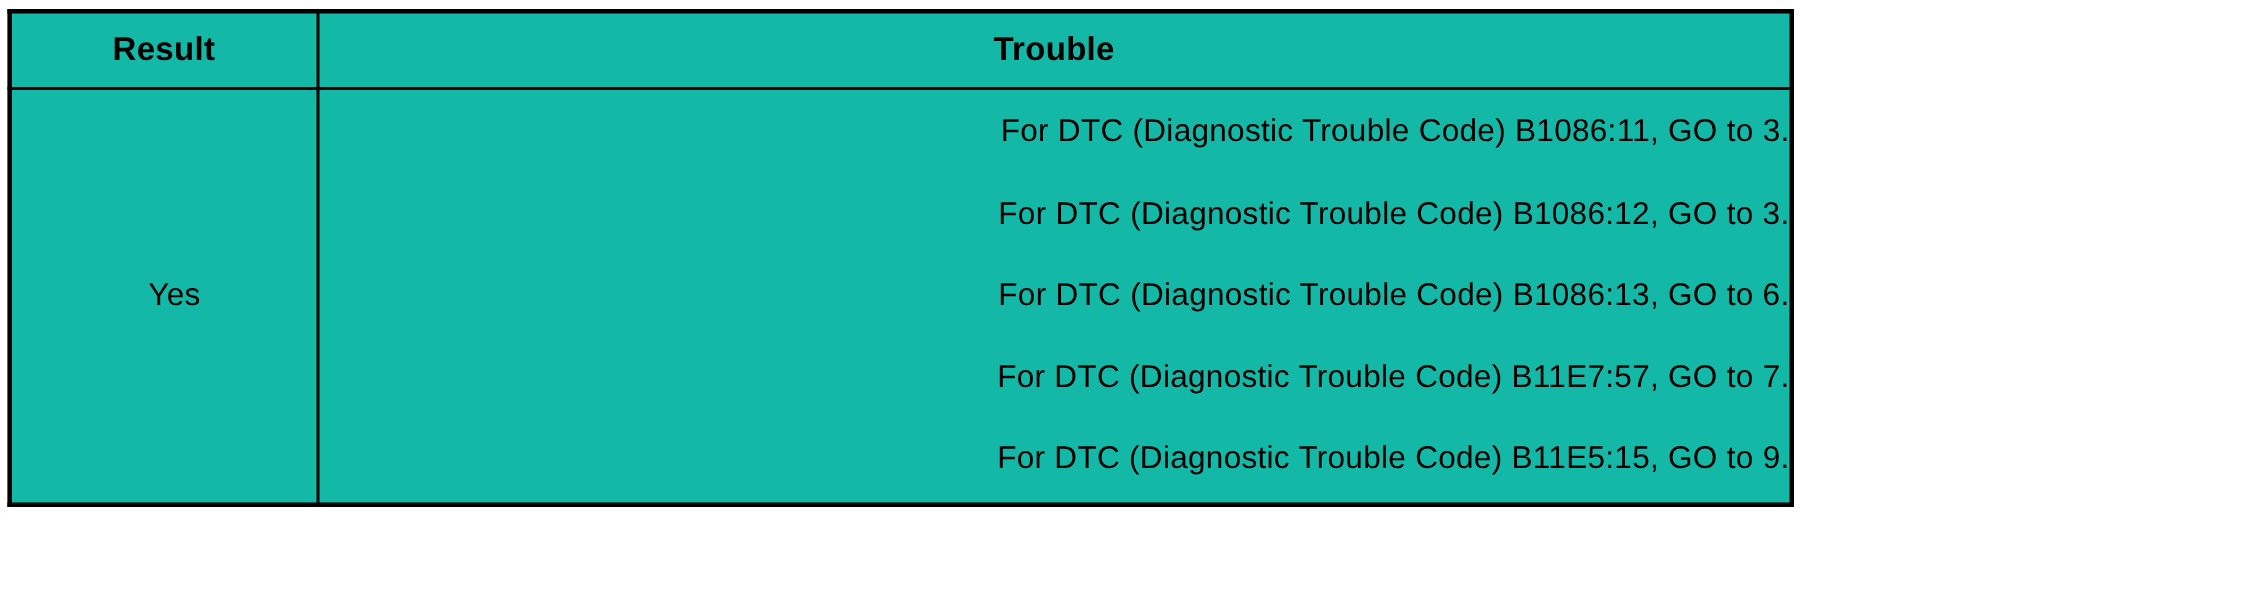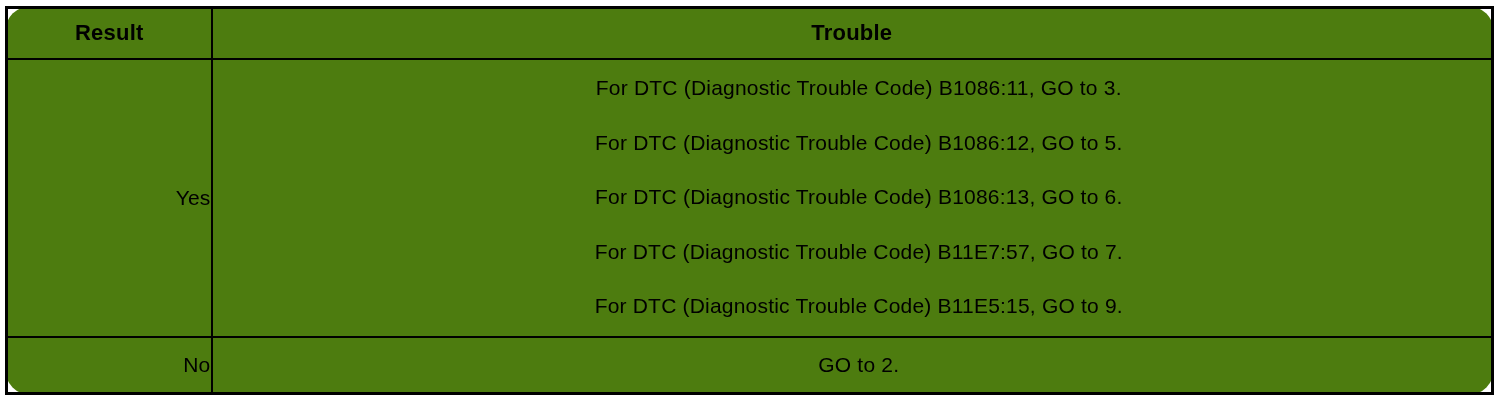--- a/index.html
+++ b/index.html
@@ -13,23 +13,22 @@
     color: #000000;
   }
   .table-wrap {
     position: absolute;
     left: 5px;
     top: 6px;
   }
   table.result-action {
     border-collapse: collapse;
     table-layout: fixed;
-    width: 1489px;
-    background: #4d7c0f;
-    border-radius: 26px;
+    width: 1191px;
+    background: #14b8a6;
   }
   table.result-action,
   table.result-action th,
   table.result-action td {
     border: 2px solid #000000;
   }
   table.result-action {
     border-width: 3px;
   }
   col.col-result { width: 205px; }
@@ -38,28 +37,28 @@
     font-size: 22px;
     font-weight: bold;
     text-align: center;
     vertical-align: middle;
     padding: 0;
     letter-spacing: 0.2px;
   }
   td.result-cell {
     font-size: 21px;
     font-weight: normal;
-    text-align: right;
+    text-align: center;
     vertical-align: middle;
     padding: 0 0 0 14px;
     letter-spacing: 0.2px;
   }
   td.action-cell {
     font-size: 21px;
-    text-align: center;
+    text-align: right;
     vertical-align: middle;
     padding: 0 0 0 14px;
     letter-spacing: 0.2px;
   }
   tr.row-yes td { height: 278px; }
   tr.row-no td { height: 56px; }
   .action-line {
     margin: 0;
     padding: 0;
     line-height: 54.5px;
@@ -79,27 +78,21 @@
       <tr>
         <th class="header-cell">Result</th>
         <th class="header-cell">Trouble</th>
       </tr>
     </thead>
     <tbody>
       <tr class="row-yes">
         <td class="result-cell">Yes</td>
         <td class="action-cell">
           <p class="action-line">For DTC (Diagnostic Trouble Code) B1086:11, GO to 3.</p>
-          <p class="action-line">For DTC (Diagnostic Trouble Code) B1086:12, GO to 5.</p>
+          <p class="action-line">For DTC (Diagnostic Trouble Code) B1086:12, GO to 3.</p>
           <p class="action-line">For DTC (Diagnostic Trouble Code) B1086:13, GO to 6.</p>
           <p class="action-line">For DTC (Diagnostic Trouble Code) B11E7:57, GO to 7.</p>
           <p class="action-line">For DTC (Diagnostic Trouble Code) B11E5:15, GO to 9.</p>
-        </td>
-      </tr>
-      <tr class="row-no">
-        <td class="result-cell">No</td>
-        <td class="action-cell">
-          <p class="action-line">GO to 2.</p>
         </td>
       </tr>
     </tbody>
   </table>
 </div>
 
 </body></html>

